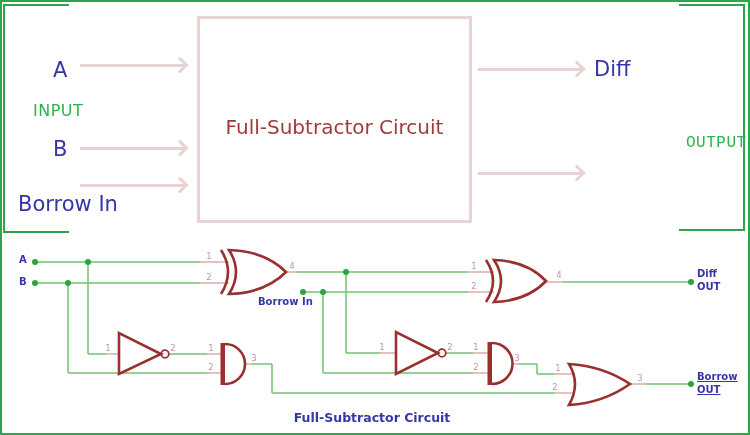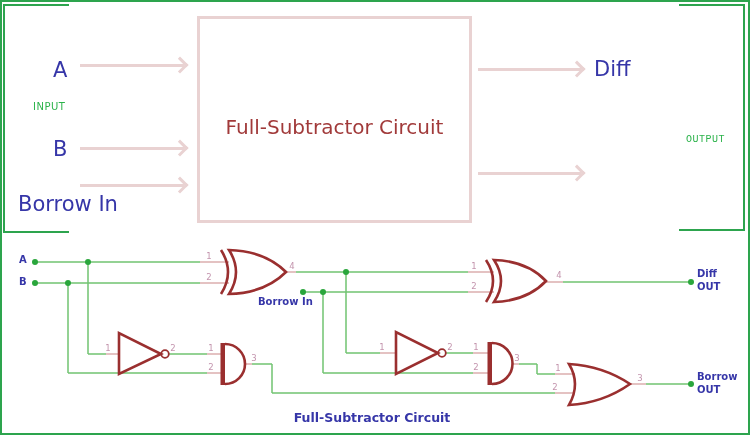--- a/index.html
+++ b/index.html
@@ -7,21 +7,21 @@
     position:relative;width:750px;height:435px;background:#ffffff;
     border:2px solid #2da44e;box-sizing:border-box;overflow:hidden;
     font-family:"DejaVu Sans","Liberation Sans",sans-serif;
   }
   
   .bracket{position:absolute;border:2px solid #2da44e;}
   .bracket-left{left:1px;top:2px;width:64px;height:225px;border-right:none;}
   .bracket-right{left:677px;top:2px;width:64px;height:223px;border-left:none;}
   
   .lbl{position:absolute;color:#3636a8;font-size:21px;white-space:nowrap;}
-  .small-green{position:absolute;color:#2cb34b;font-size:10px;letter-spacing:.5px;}
+  .small-green{position:absolute;color:#2cb34b;font-size:16px;letter-spacing:.5px;}
   
   .arrow{position:absolute;height:3px;background:#e9d2d2;}
   .arrow::after{
     content:"";position:absolute;right:-2px;top:50%;width:9px;height:9px;
     border-top:3px solid #e9d2d2;border-right:3px solid #e9d2d2;
     transform:translateY(-58%) rotate(45deg);
   }
   .fs-box{
     position:absolute;left:195px;top:14px;width:275px;height:207px;
     border:3px solid #e9d2d2;box-sizing:border-box;
@@ -140,19 +140,19 @@
   </svg>
 
   <div class="clbl" style="left:17px;top:251px;">A</div>
   <div class="clbl" style="left:17px;top:273px;">B</div>
   <div class="clbl" style="left:256px;top:293px;">Borrow In</div>
 
   <div class="clbl" style="left:695px;top:265px;">
     <span style="display:block">Diff</span>
     <span style="display:block">OUT</span>
   </div>
-  <div class="clbl" style="left:695px;top:368px;">
+  <div class="clbl" style="left:695px;top:368px;text-decoration:underline;">
     <span style="display:block">Borrow</span>
     <span style="display:block">OUT</span>
   </div>
 
   <div class="caption">Full-Subtractor Circuit</div>
 </div>
 
 </body></html>

